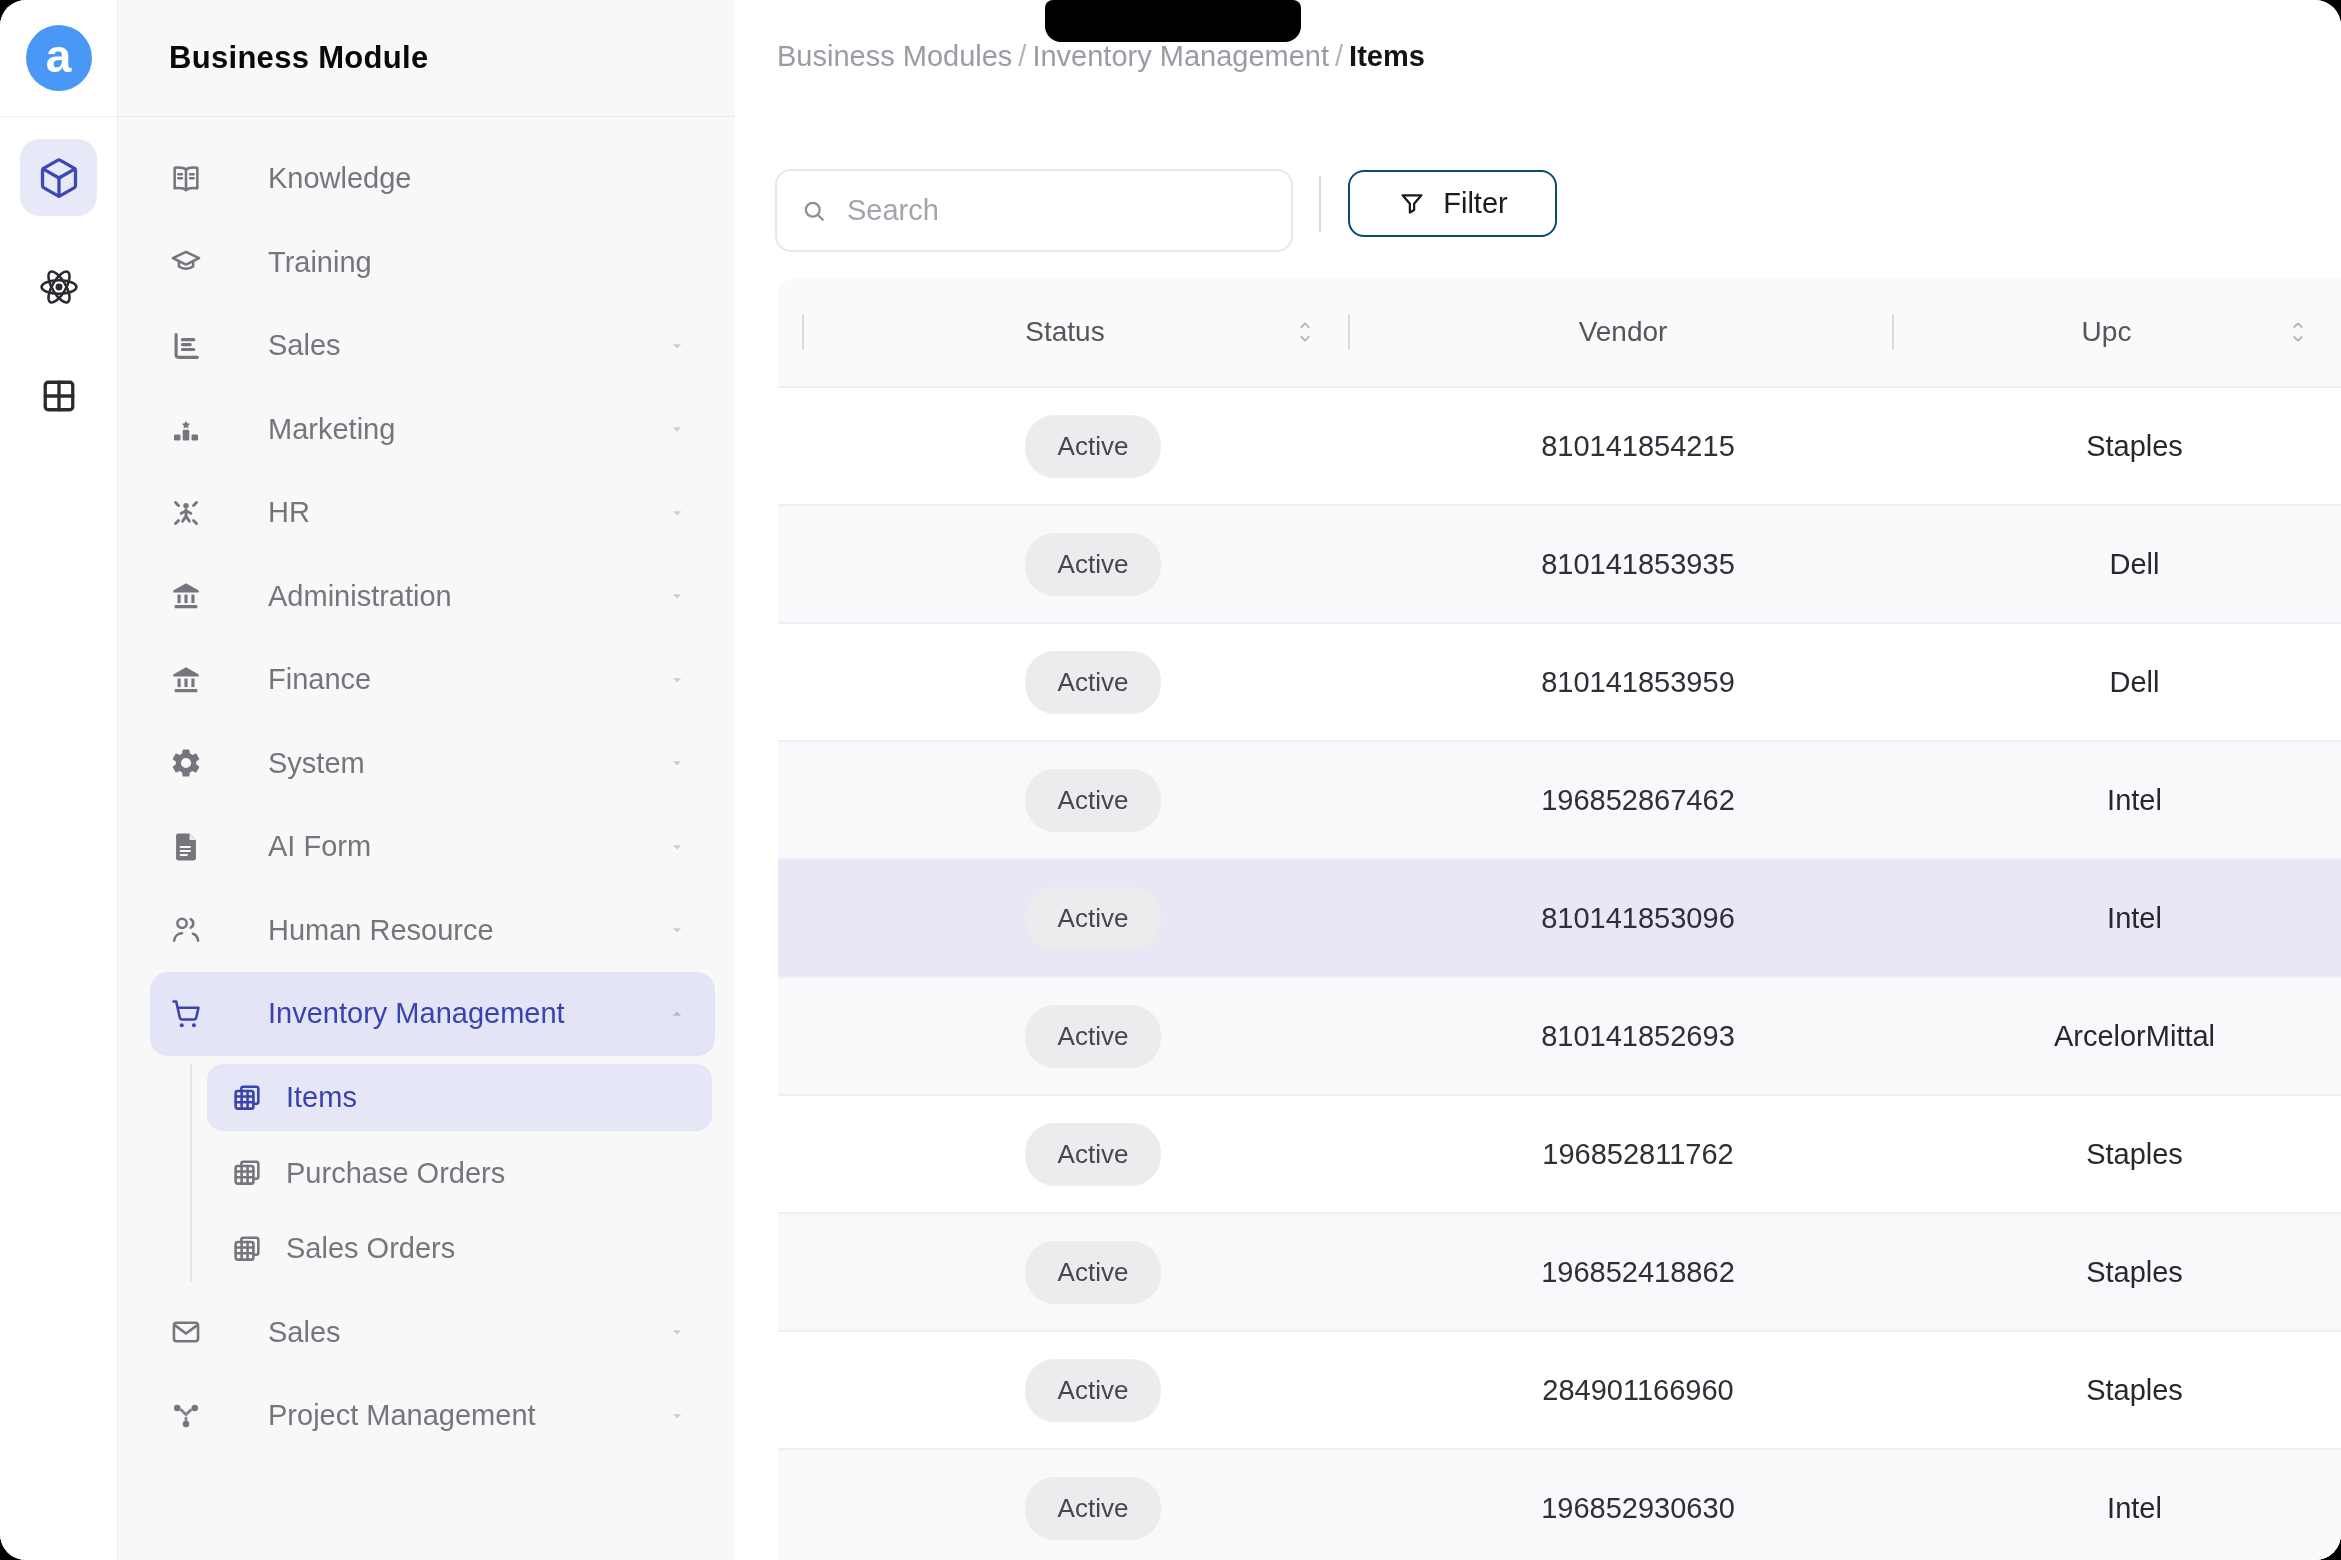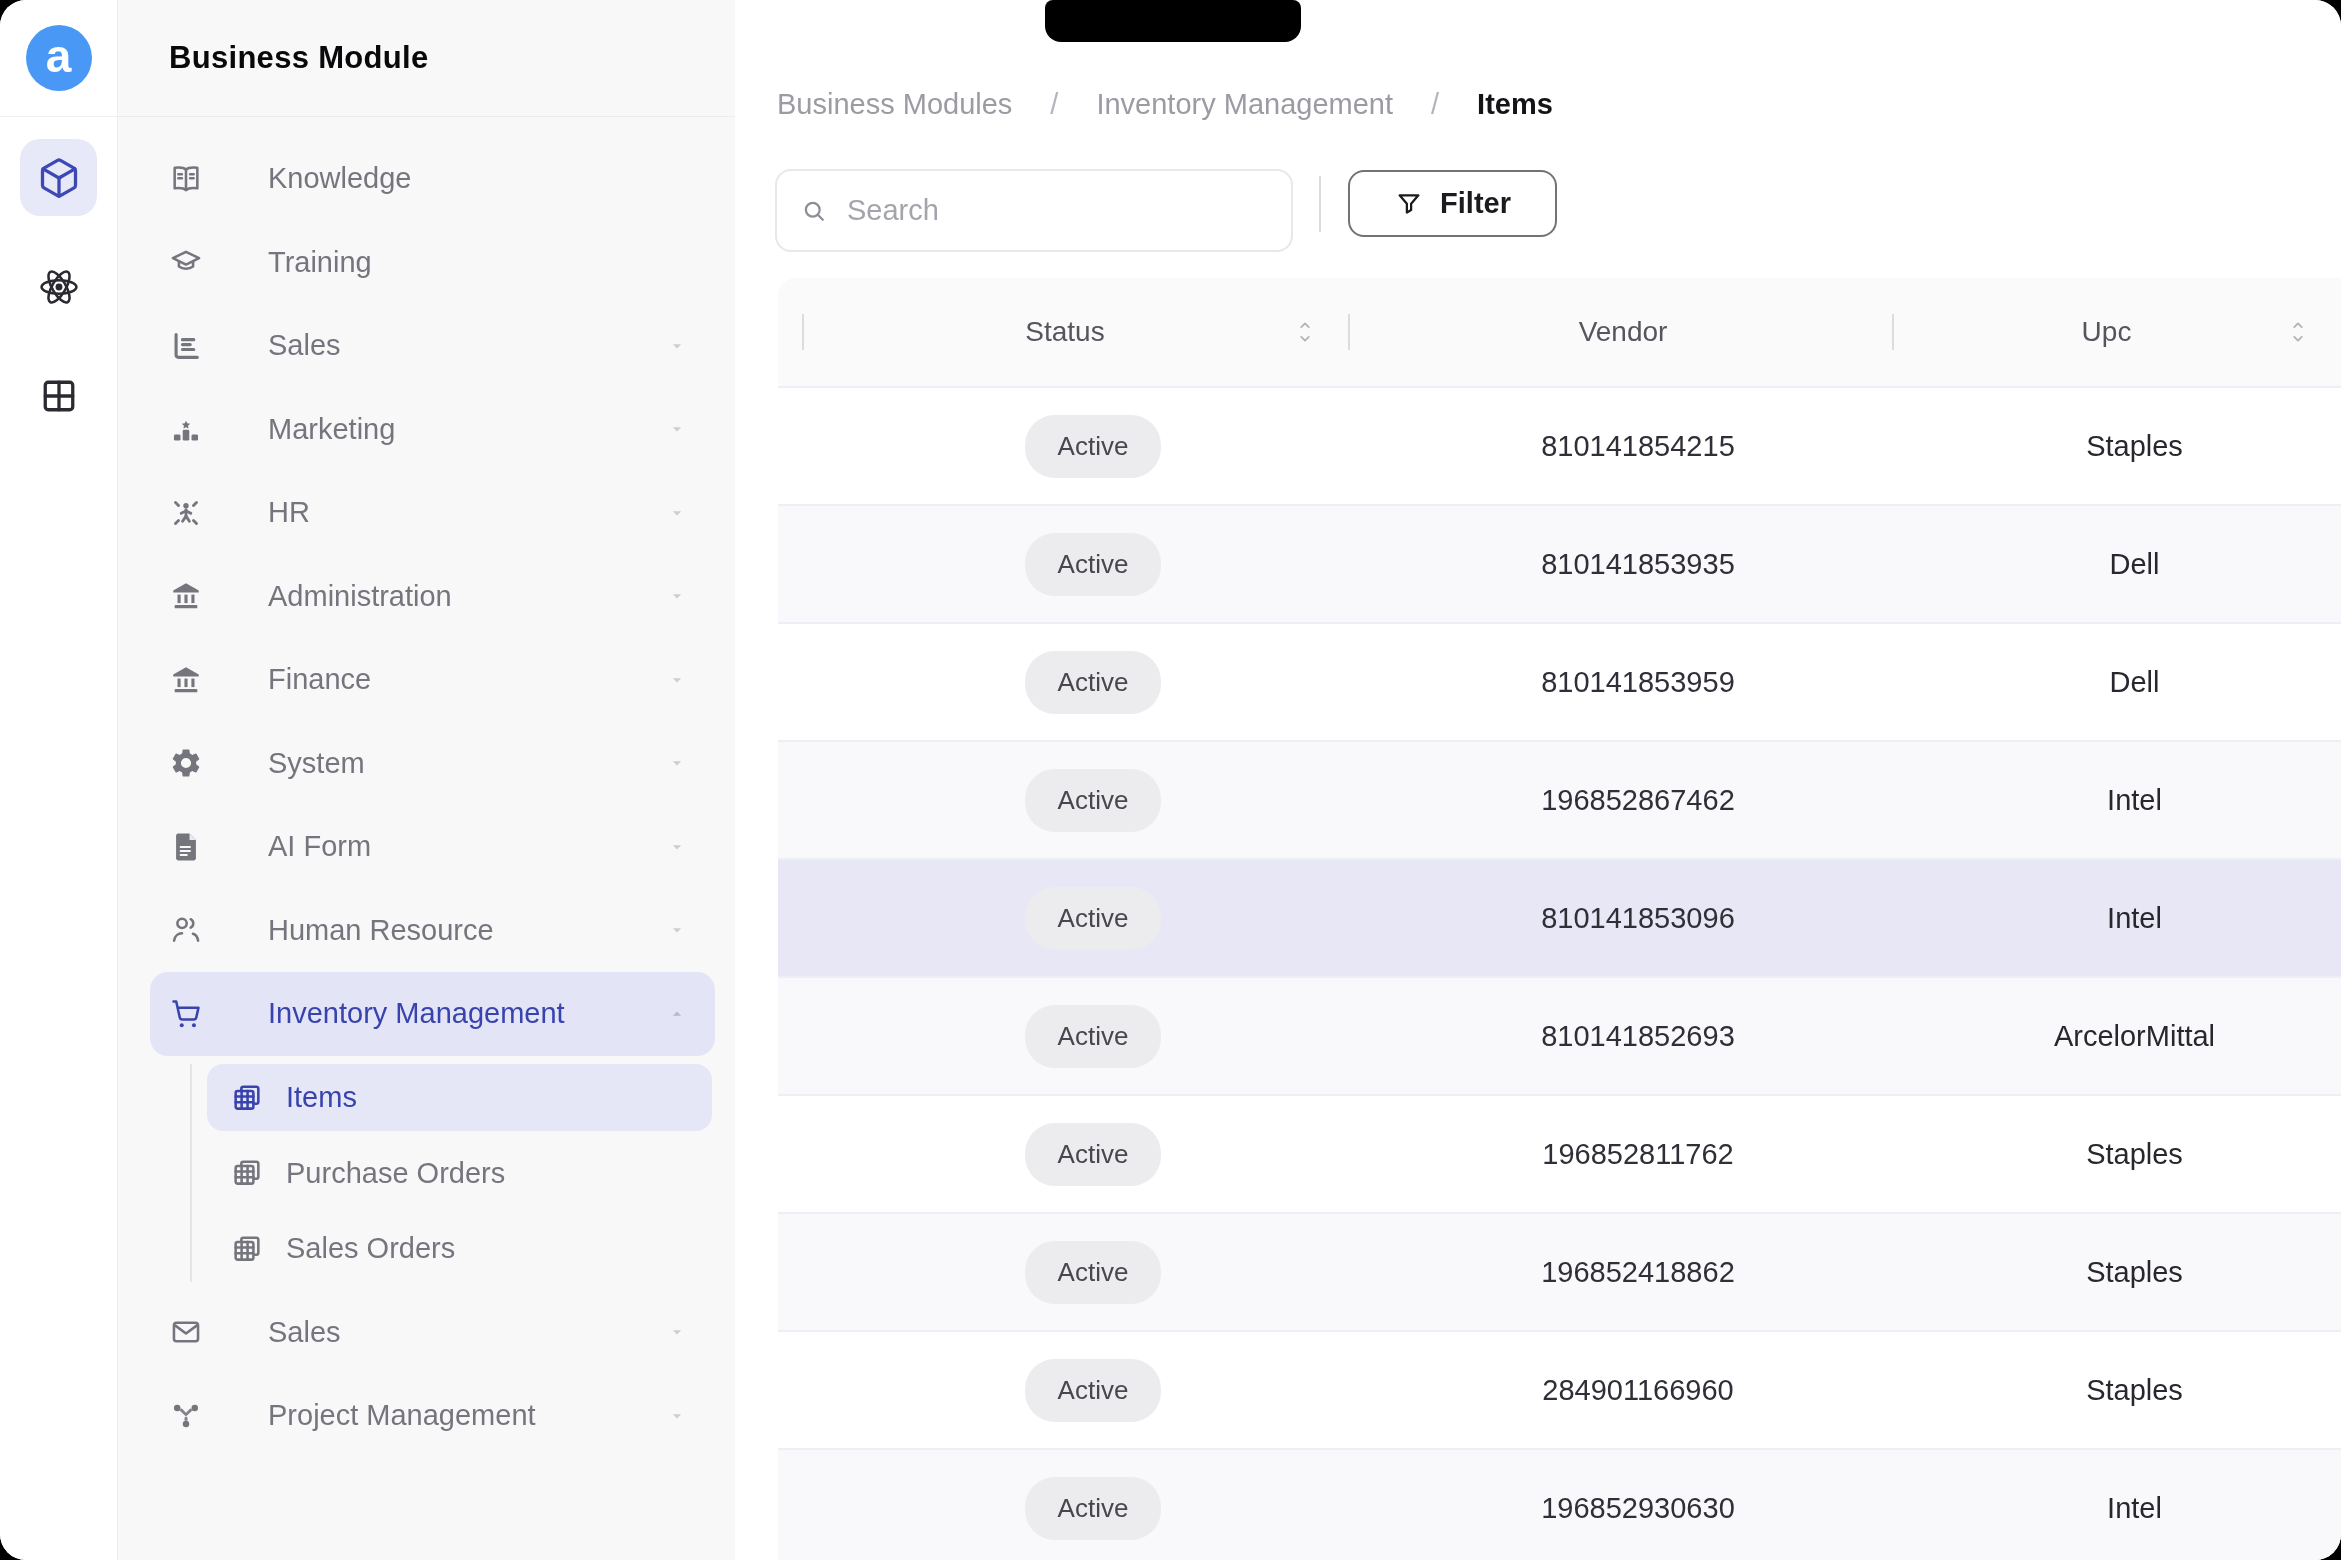--- a/index.html
+++ b/index.html
@@ -31,31 +31,31 @@
   .subnav { position:relative; margin-left:72px; border-left:2px solid #e4e4e9; padding:0; }
   .subnav-item { height:67px; display:flex; align-items:center; margin:8.5px 23px 8.5px 15px; padding:0 20px 0 23px; border-radius:16px; color:#75757e; cursor:pointer; }
   .subnav-item .nav-icon { width:34px; height:34px; flex:0 0 34px; display:flex; }
   .subnav-item .nav-icon svg { width:34px; height:34px; }
   .subnav-item .label { font-size:29px; font-weight:500; margin-left:22px; white-space:nowrap; }
   .subnav-item.active { background:#e6e7f6; color:#3943ae; }
 
   
   .content { flex:1; position:relative; background:#fff; }
   .redaction { position:absolute; left:310px; top:0; width:256px; height:42px; background:#000; border-radius:8px 8px 16px 16px; }
-  .breadcrumb { position:absolute; left:42px; top:40px; display:flex; align-items:center; gap:38px; font-size:29px; font-weight:500; color:#9b9ba4;margin-top:48px; }
+  .breadcrumb { position:absolute; left:42px; top:40px; display:flex; align-items:center; gap:6px; font-size:29px; font-weight:500; color:#9b9ba4; }
   .crumb { white-space:nowrap; }
   .crumb.current { color:#141417; font-weight:700; }
   .crumb-sep { color:#b4b4bc; font-weight:400; }
 
   .search-box { position:absolute; left:40px; top:169px; width:518px; height:83px; border:2px solid #e7e7ec; border-radius:16px; background:#fff; display:flex; align-items:center; padding:0 22px; }
   .search-box svg { width:30px; height:30px; color:#8e8e98; flex:0 0 30px; }
   .search-box input { border:none; outline:none; background:transparent; margin-left:18px; font-size:29px; color:#3c3c44; width:100%; font-family:inherit; }
   .search-box input::placeholder { color:#a4a4ad; }
   .vdivider { position:absolute; left:584px; top:176px; width:2px; height:56px; background:#d9d9e0; }
-  .filter-btn { position:absolute; left:613px; top:170px; width:209px; height:67px; border:2px solid #737373; border-radius:16px; background:#fff; display:flex; align-items:center; justify-content:center; gap:16px; font-size:29px; font-weight:700; color:#1b1b1f; cursor:pointer; font-family:inherit; }
+  .filter-btn { position:absolute; left:613px; top:170px; width:209px; height:67px; border:2px solid #0c4a6e; border-radius:16px; background:#fff; display:flex; align-items:center; justify-content:center; gap:16px; font-size:29px; font-weight:400; color:#1b1b1f; cursor:pointer; font-family:inherit; }
   .filter-btn svg { width:30px; height:30px; }
 
   
   .table { position:absolute; left:43px; top:278px; right:0; bottom:-10px; border-top-left-radius:18px; overflow:hidden; }
   .thead { height:108px; background:#fafafb; display:grid; grid-template-columns:546px 544px 1fr; padding-left:24px;text-align:center; }
   .th { position:relative; display:flex; align-items:center; padding-left:36px; padding-right:30px; }
   .th::before { content:''; position:absolute; left:0; top:36px; width:2px; height:36px; background:#dbdbe1; }
   .th-label { font-size:28px; font-weight:500; color:#55555e; flex:1; }
   .sort-icon { display:flex; color:#b2b2ba; }
   .sort-icon svg { width:26px; height:30px; }

